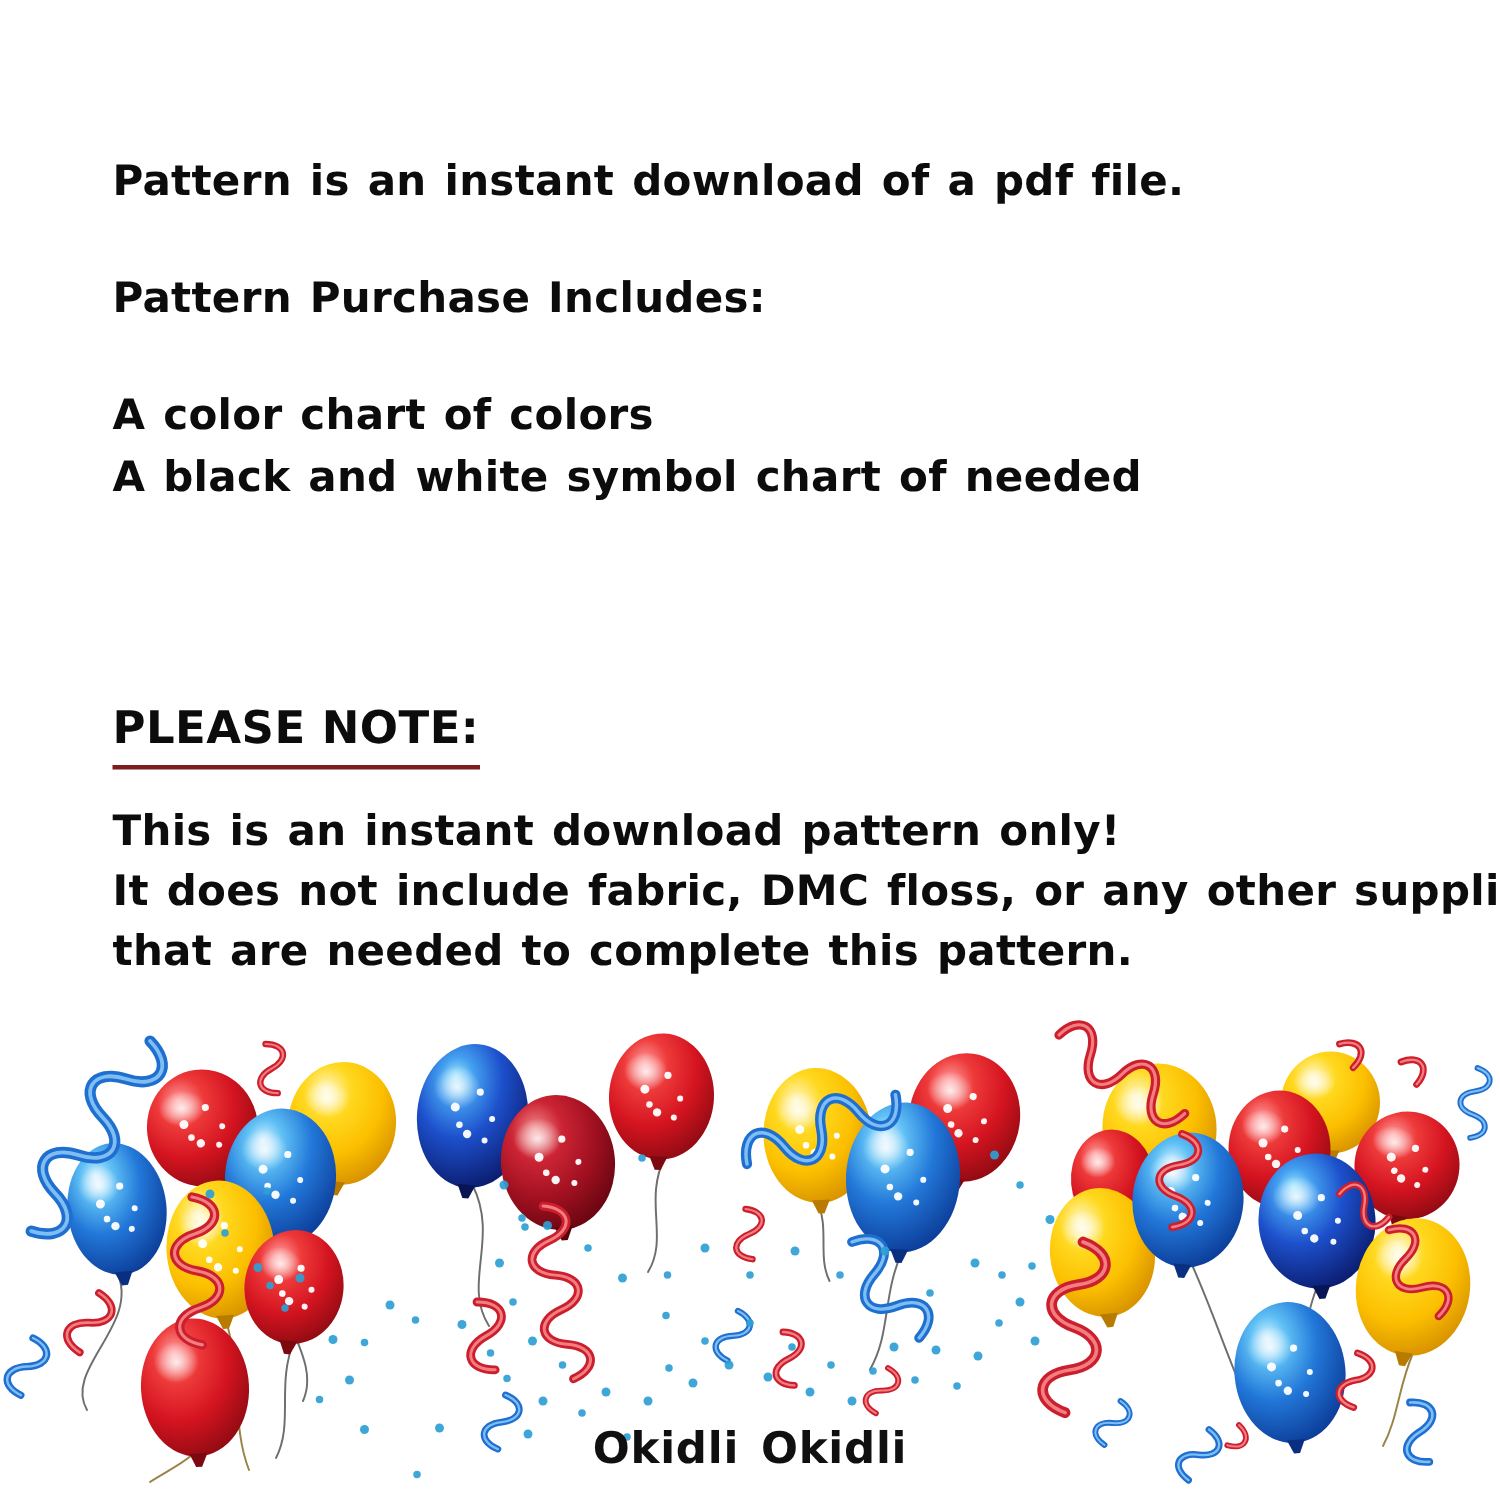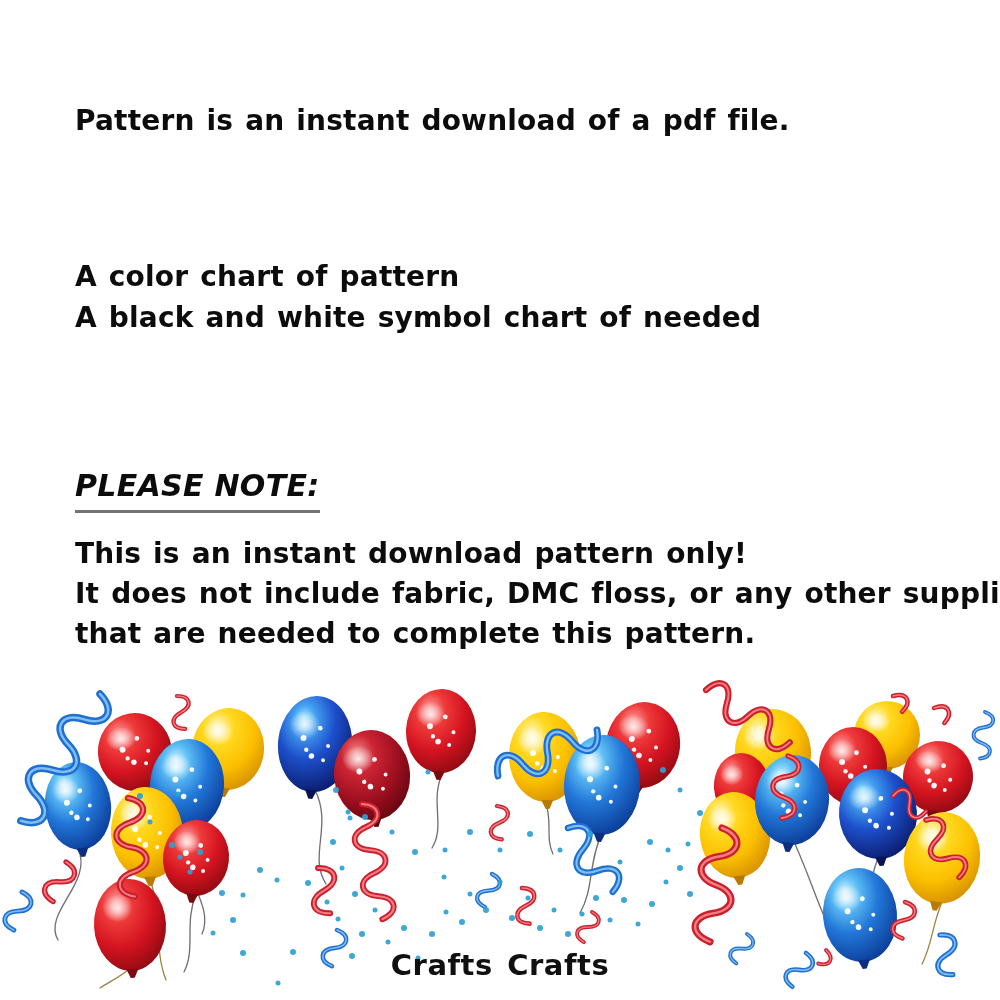--- a/index.html
+++ b/index.html
@@ -11,38 +11,39 @@
     position:absolute;left:75px;font-size:28px;font-weight:bold;
     letter-spacing:.2px;word-spacing:2px;white-space:nowrap;line-height:40px;
   }
   .intro{top:101px;}
   .purchase{top:179px;}
   .includes{top:256px;line-height:41px;}
   .note-heading{
     position:absolute;left:75px;top:468px;font-size:30px;font-weight:bold;
     letter-spacing:.3px;
   }
-  .note-heading span{display:inline-block;padding-bottom:7px;border-bottom:3px solid #737373;font-style:italic;}
+  .note-heading span{display:inline-block;padding-bottom:7px;border-bottom:3px solid #7f1d1d;}
   .note-para{top:534px;line-height:40px;}
   #scene{position:absolute;left:0;top:672px;width:1000px;height:328px;display:block;}
   .brand{
     position:absolute;left:0;top:948px;width:100%;text-align:center;
     font-size:29px;font-weight:bold;letter-spacing:.5px;word-spacing:4px;color:#101010;
   }
 </style>
 </head>
 <body>
 
 <div class="page">
 
   <div class="txt intro">Pattern is an instant download of a pdf file.</div>
 
+  <div class="txt purchase">Pattern Purchase Includes:</div>
 
   <div class="txt includes">
-    <div>A color chart of pattern</div>
+    <div>A color chart of colors</div>
     <div>A black and white symbol chart of needed</div>
   </div>
 
   <div class="note-heading">
     <span>PLEASE NOTE:</span>
   </div>
 
   <div class="txt note-para">
     <div>This is an instant download pattern only!</div>
     <div>It does not include fabric, DMC floss, or any other supplies</div>
@@ -481,15 +482,15 @@
       <circle cx="278" cy="311" r="2.5" fill="#2e9fd4" opacity="0.92"></circle>
       <circle cx="293" cy="280" r="3" fill="#2e9fd4" opacity="0.92"></circle>
       <circle cx="428" cy="100" r="2.5" fill="#2e9fd4" opacity="0.92"></circle>
       <circle cx="350" cy="146" r="2.5" fill="#2e9fd4" opacity="0.92"></circle>
       <circle cx="140" cy="124" r="3" fill="#2e9fd4" opacity="0.92"></circle>
       <circle cx="150" cy="150" r="2.5" fill="#2e9fd4" opacity="0.92"></circle>
       <circle cx="178" cy="122" r="2.5" fill="#2e9fd4" opacity="0.92"></circle>
       <circle cx="688" cy="172" r="2.5" fill="#2e9fd4" opacity="0.92"></circle>
     </svg>
 
-  <div class="brand">Crafts Crafts</div>
+  <div class="brand">Okidli Okidli</div>
 
 </div>
 
 </body></html>

